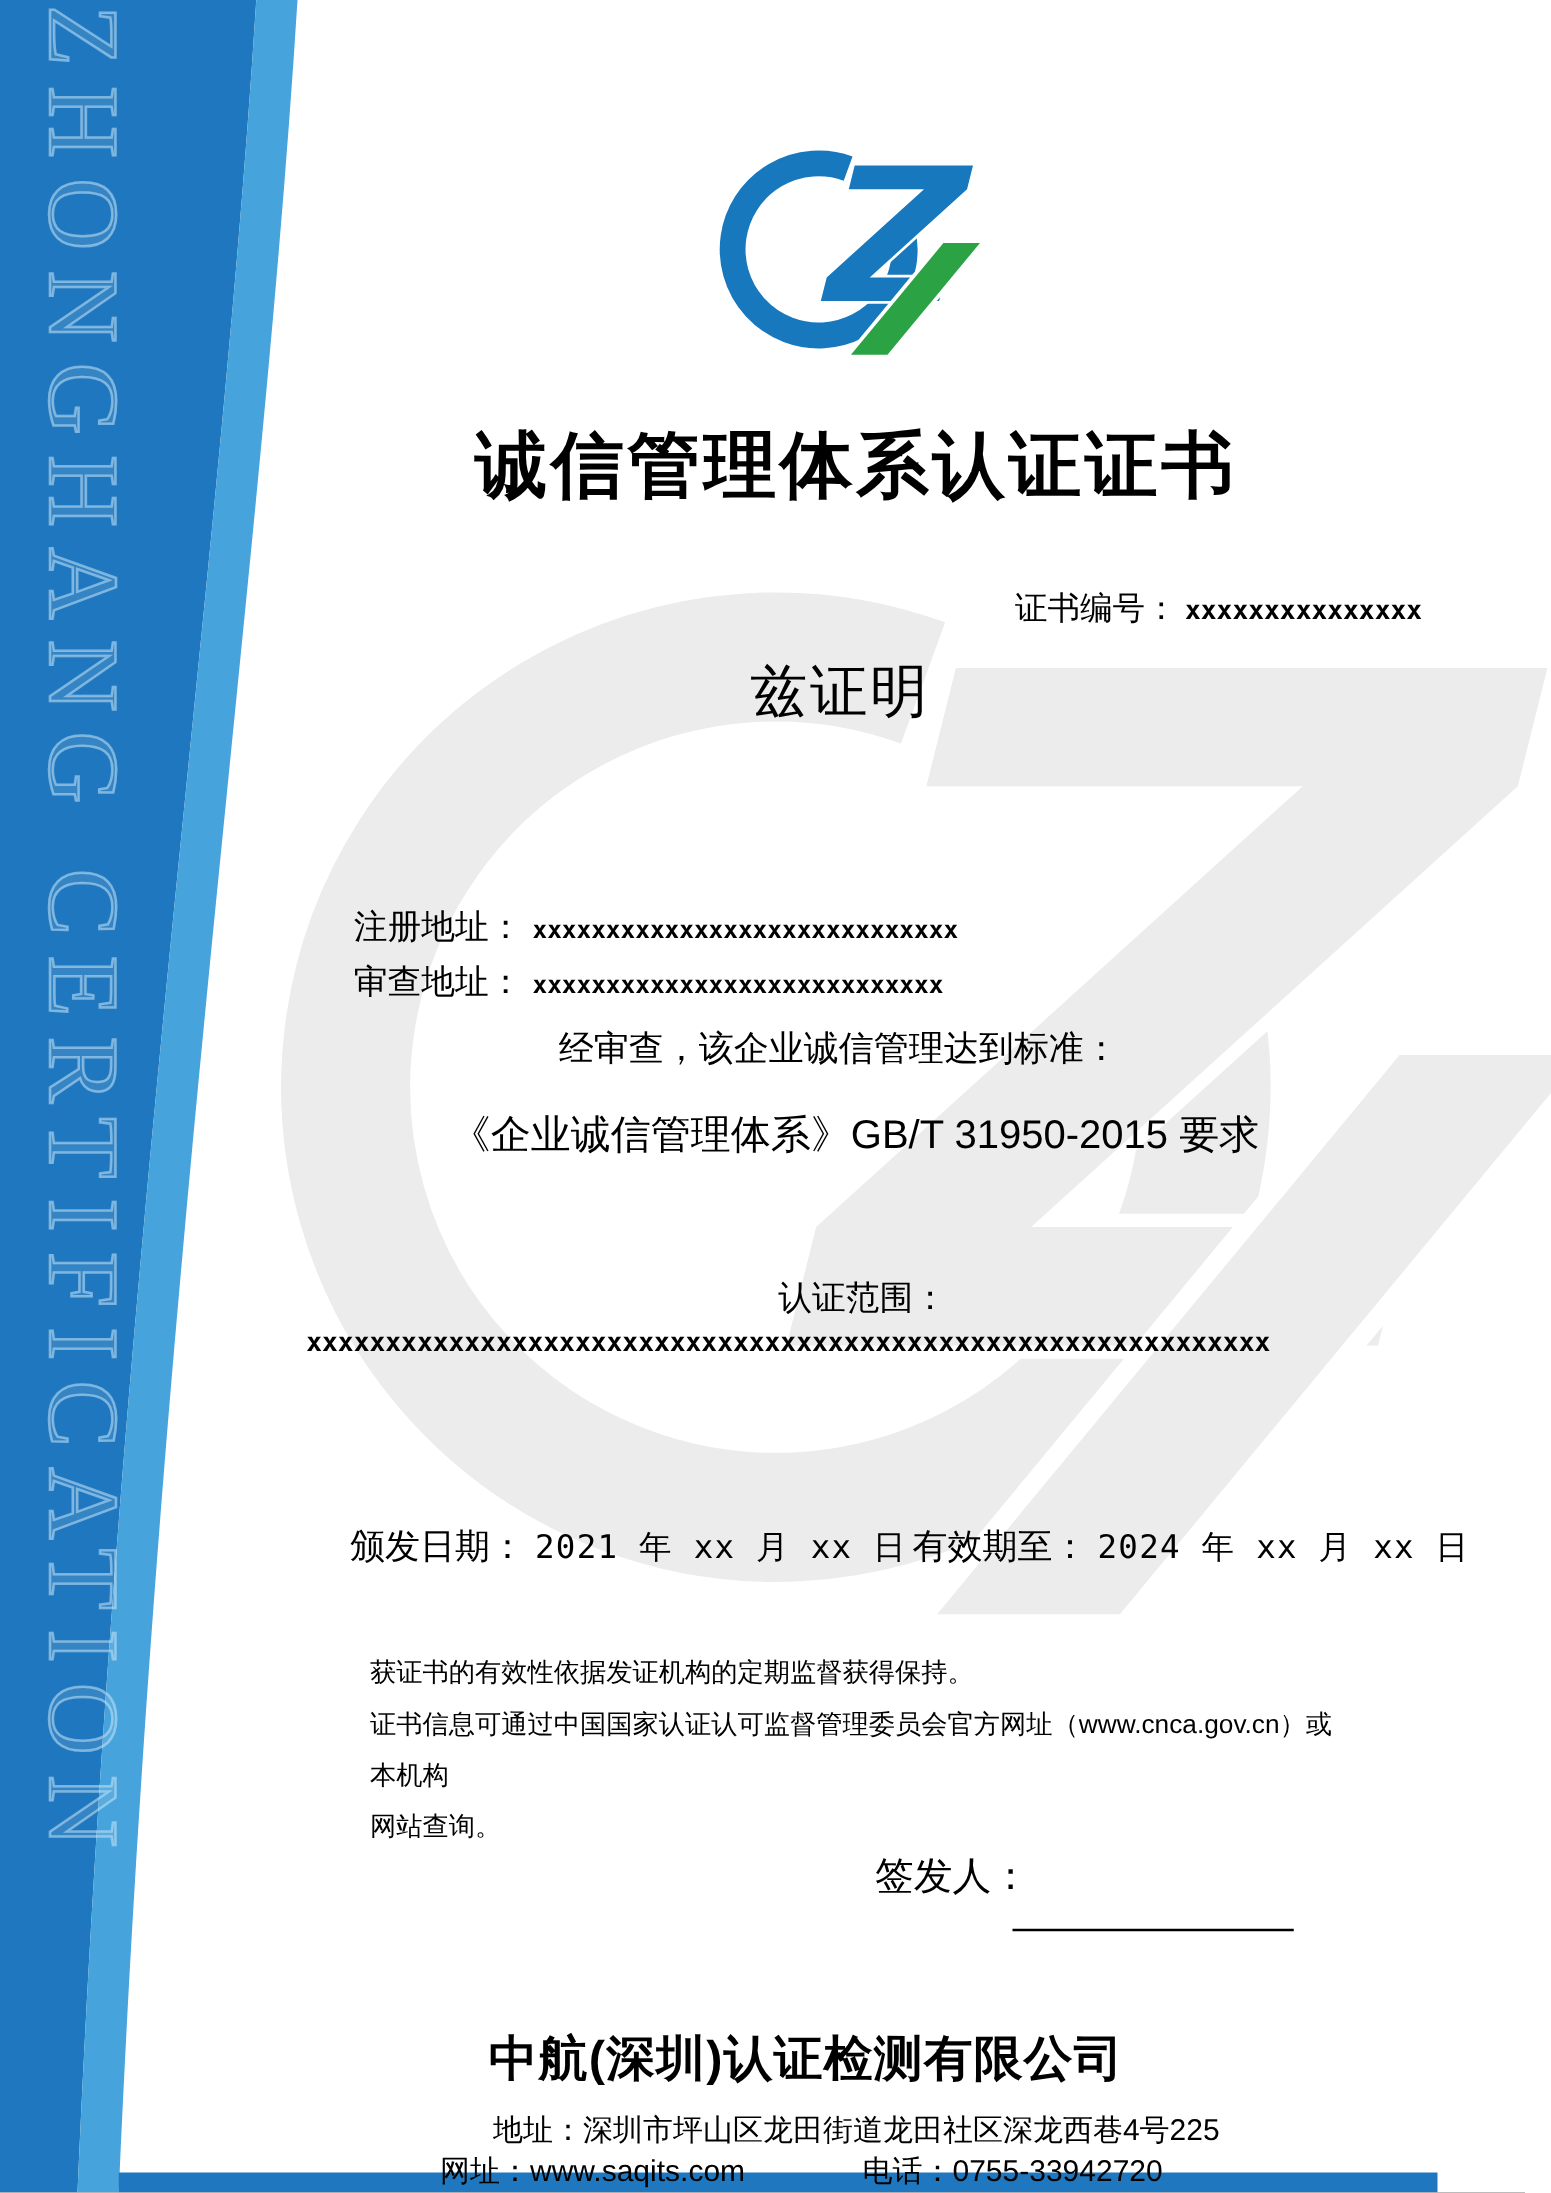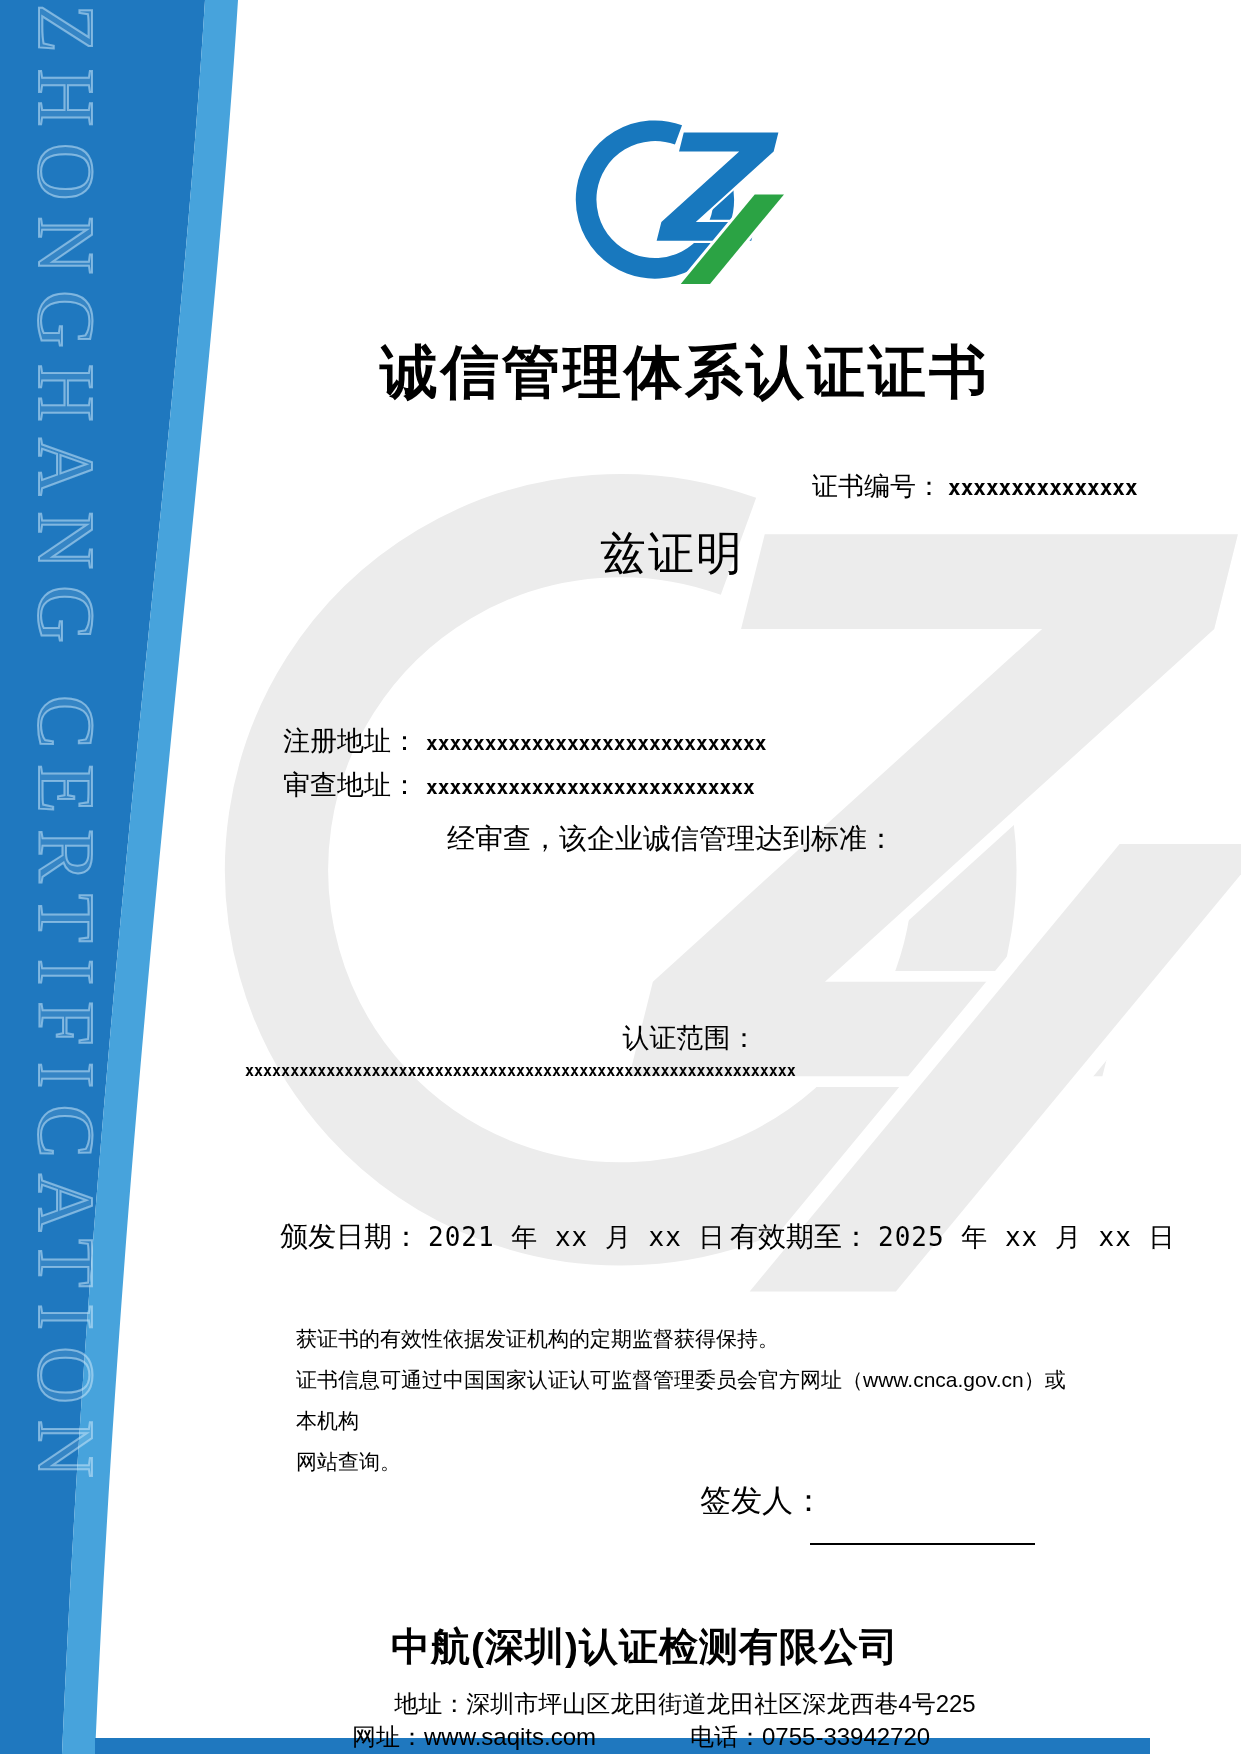--- a/index.html
+++ b/index.html
@@ -38,21 +38,21 @@
   .company{top:606px;left:682px;z-index:4;}
   .company .mono{font-size:35px;font-weight:600;}
   .company .suffix{font-size:42px;}
   .field{z-index:4;display:flex;align-items:baseline;left:283px;}
   .field .lbl{font-size:27px;}
   .field .val{font-size:19.5px;font-weight:600;margin-left:8px;}
   .f0{top:671px;} .f1{top:723px;} .f2{top:767px;}
   .audit{top:820px;left:671px;font-size:28px;z-index:4;}
   .standard{top:886px;left:684px;font-size:32px;z-index:4;}
   .scope-lbl{top:1020px;left:690px;font-size:27px;z-index:4;}
-  .scope-val{top:1062px;left:245px;font-size:15px;font-weight:600;z-index:4;white-space:nowrap;}
+  .scope-val{top:1062px;left:245px;font-size:21px;font-weight:600;z-index:4;white-space:nowrap;}
   .dates{z-index:4;display:flex;align-items:baseline;margin-top:44px;}
   .dates .lbl{font-size:28px;}
   .dates .val{font-size:26px;margin-left:8px;letter-spacing:1px;}
   .d-issue{top:1174px;left:280px;}
   .d-valid{top:1174px;left:730px;}
   .notes{top:1318px;left:296px;width:780px;z-index:4;font-size:21px;line-height:41px;}
   .signer{top:1480px;left:700px;font-size:31px;z-index:4;}
   .sig-line{position:absolute;top:1543px;left:810px;width:225px;border-bottom:2.5px solid #000;z-index:4;}
   .org{top:1620px;left:645px;font-size:39px;font-weight:600;letter-spacing:1px;z-index:4;}
   .addr{top:1688px;left:645px;font-size:24px;z-index:4;margin-left:40px;}
@@ -97,31 +97,32 @@
   <div class="abs field f1">
     <span class="lbl">注册地址：</span>
     <span class="val mono">xxxxxxxxxxxxxxxxxxxxxxxxxxxxx</span>
   </div>
   <div class="abs field f2">
     <span class="lbl">审查地址：</span>
     <span class="val mono">xxxxxxxxxxxxxxxxxxxxxxxxxxxx</span>
   </div>
 
   <div class="abs ctr audit">经审查，该企业诚信管理达到标准：</div>
+  <div class="abs ctr standard">《企业诚信管理体系》GB/T 31950-2015 要求</div>
 
   <div class="abs ctr scope-lbl">认证范围：</div>
   <div class="abs scope-val mono">xxxxxxxxxxxxxxxxxxxxxxxxxxxxxxxxxxxxxxxxxxxxxxxxxxxxxxxxxxxxx</div>
 
   <div class="abs dates d-issue">
     <span class="lbl">颁发日期：</span>
     <span class="val mono">2021 年 xx 月 xx 日</span>
   </div>
   <div class="abs dates d-valid">
     <span class="lbl">有效期至：</span>
-    <span class="val mono">2025 年 xx 月 xx 日</span>
+    <span class="val mono">2024 年 xx 月 xx 日</span>
   </div>
 
   <div class="abs notes">
     <div>获证书的有效性依据发证机构的定期监督获得保持。</div>
     <div>证书信息可通过中国国家认证认可监督管理委员会官方网址（www.cnca.gov.cn）或本机构</div>
     <div>网站查询。</div>
   </div>
 
   <div class="abs signer">签发人：</div>
   <div class="sig-line"></div>

